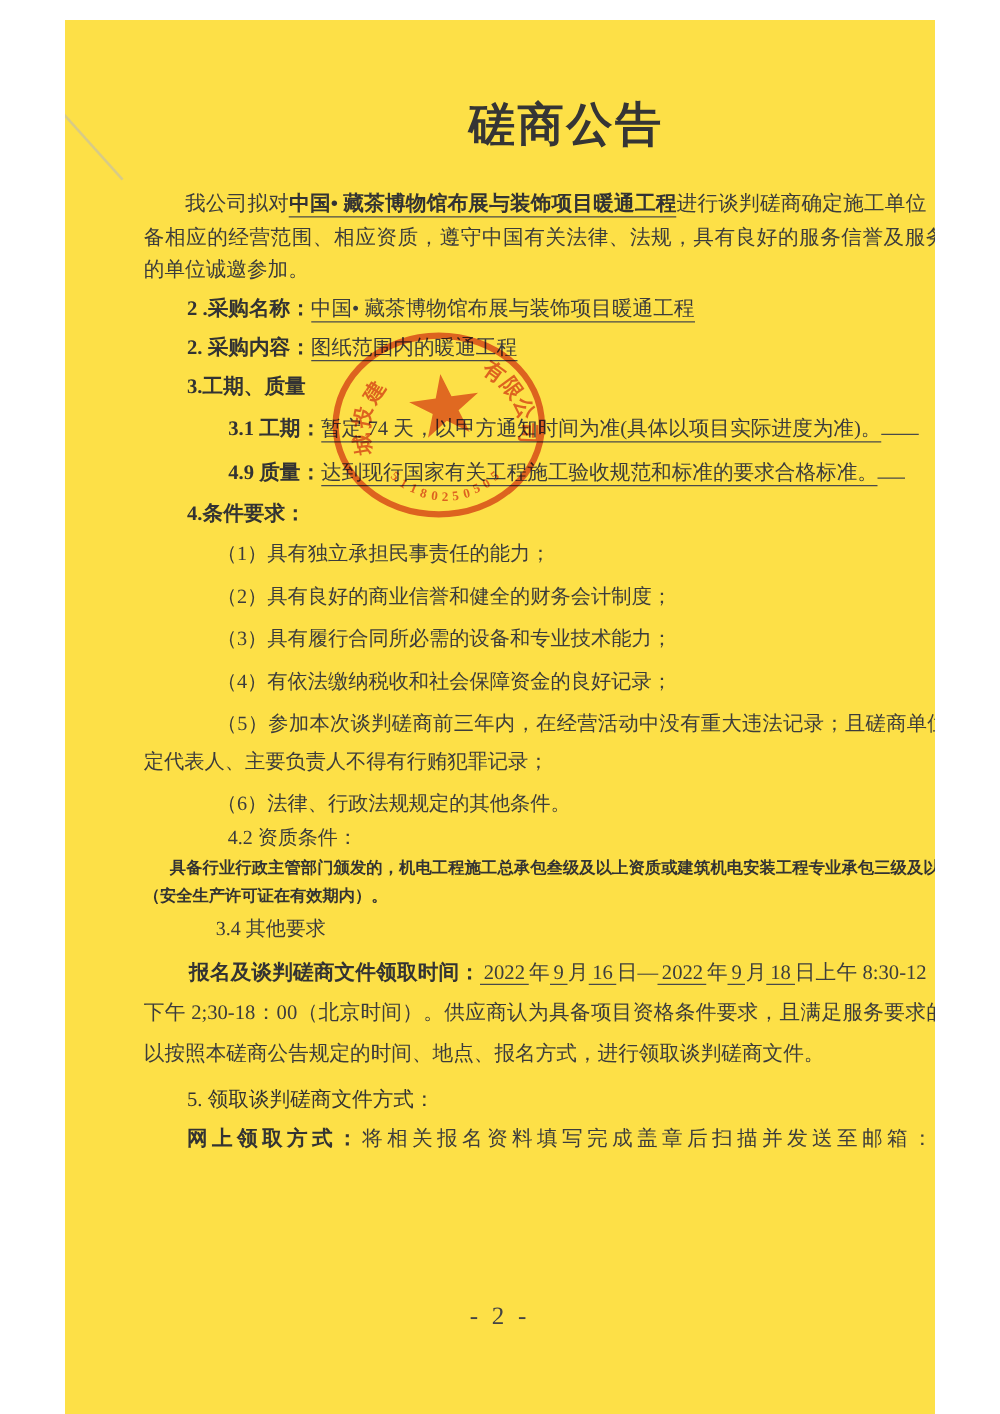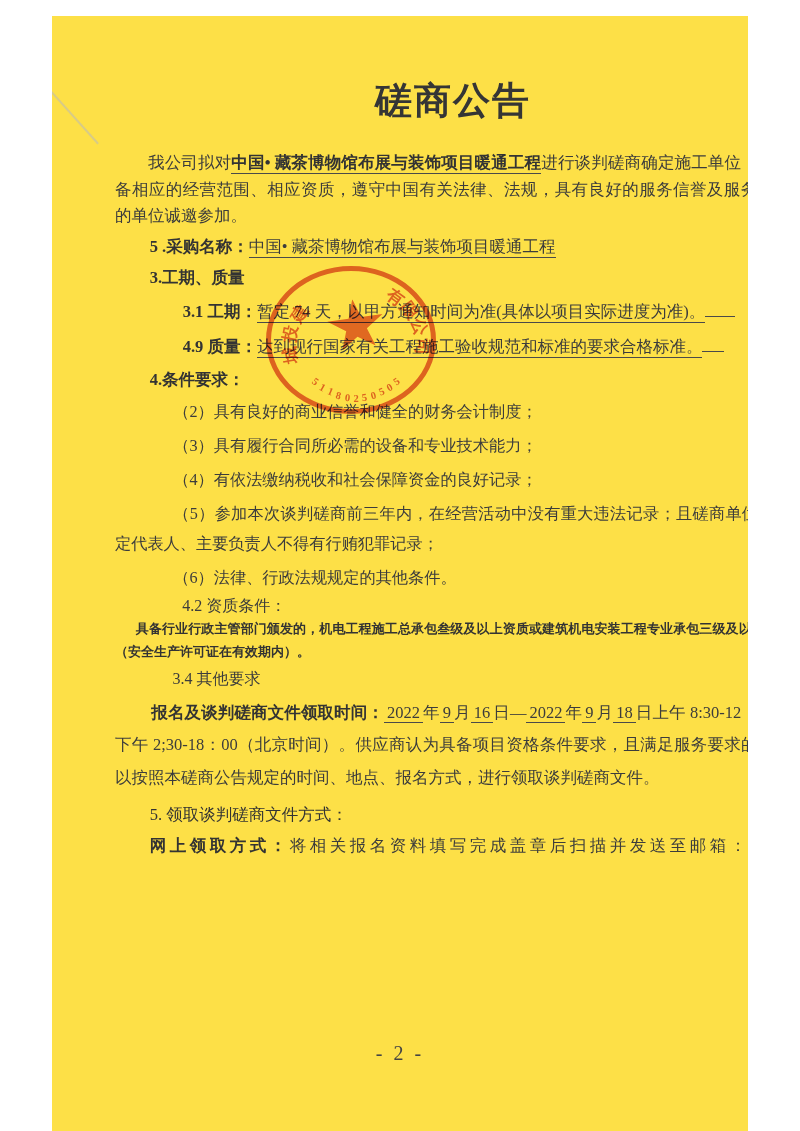--- a/index.html
+++ b/index.html
@@ -105,32 +105,34 @@
 
 <div class="page">
   <div class="scratch"></div>
 
   <div class="content">
 
     <h1 class="doc-title">磋商公告</h1>
 
     <p class="intro"><span>我公司拟对</span><span class="b u">中国• 藏茶博物馆布展与装饰项目暖通工程</span><span>进行谈判磋商确定施工单位，凡具备相应的经营范围、相应资质，遵守中国有关法律、法规，具有良好的服务信誉及服务能力的单位诚邀参加。</span></p>
 
-    <div class="line item mt3"><span class="b">5 .采购名称：</span><span class="u">中国• 藏茶博物馆布展与装饰项目暖通工程</span></div>
+    <div class="line item mt3"><span class="b">2 .采购名称：</span><span class="u">中国• 藏茶博物馆布展与装饰项目暖通工程</span></div>
 
+    <div class="line item mt4"><span class="b">2. 采购内容：</span><span class="u">图纸范围内的暖通工程</span></div>
 
     <div class="line item mt4"><span class="b">3.工期、质量</span></div>
 
     <div class="line item-sub mt7"><span class="b">3.1 工期：</span><span class="u">暂定 74 天，以甲方通知时间为准(具体以项目实际进度为准)。</span><span class="u-tail" style="width:30px"></span></div>
 
     <div class="line item-sub mt8"><span class="b">4.9 质量：</span><span class="u">达到现行国家有关工程施工验收规范和标准的要求合格标准。</span><span class="u-tail" style="width:22px"></span></div>
 
     <div class="line item mt6"><span class="b">4.条件要求：</span></div>
 
 
+    <p class="cond first">（1）具有独立承担民事责任的能力；</p>
     <p class="cond mt7">（2）具有良好的商业信誉和健全的财务会计制度；</p>
     <p class="cond mt6">（3）具有履行合同所必需的设备和专业技术能力；</p>
     <p class="cond mt4">（4）有依法缴纳税收和社会保障资金的良好记录；</p>
     <p class="cond mt4">（5）参加本次谈判磋商前三年内，在经营活动中没有重大违法记录；且磋商单位的法定代表人、主要负责人不得有行贿犯罪记录；</p>
     <p class="cond mt4">（6）法律、行政法规规定的其他条件。</p>
 
     <p class="s42-title">4.2 资质条件：</p>
     <p class="s42-body">具备行业行政主管部门颁发的，机电工程施工总承包叁级及以上资质或建筑机电安装工程专业承包三级及以上资质（安全生产许可证在有效期内）。</p>
 
     <p class="s43-title">3.4 其他要求</p>

